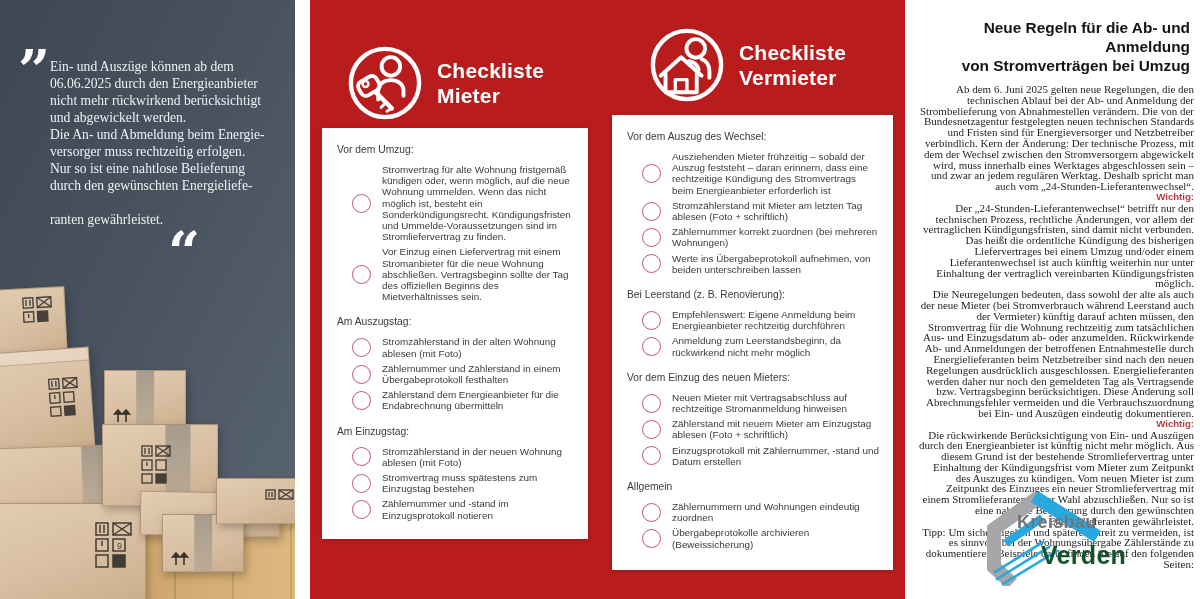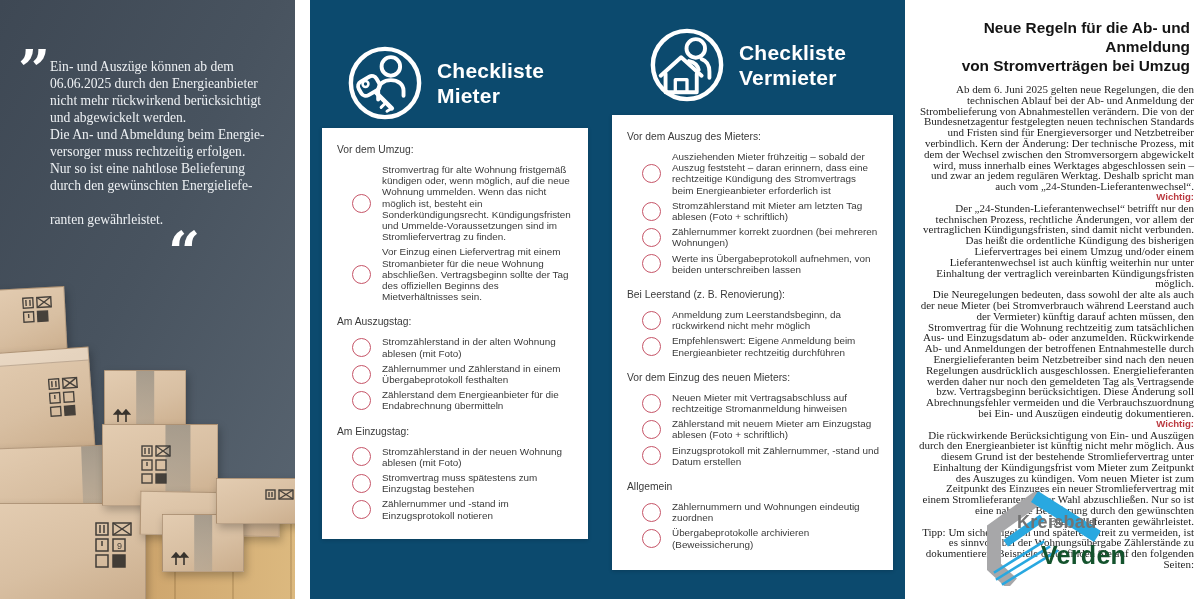--- a/index.html
+++ b/index.html
@@ -18,21 +18,21 @@
   .q-open{position:absolute;left:-32px;top:-16px;font:700 56px/1 "DejaVu Serif",serif;color:#fff;}
   .q-close{position:absolute;left:118px;bottom:-52px;font:700 56px/1 "DejaVu Serif",serif;color:#fff;}
   .q-text{margin:0;font-size:13.6px;line-height:17px;white-space:pre-line;font-weight:400;font-family:Liberation Serif, serif;}
   .box{position:absolute;background:linear-gradient(160deg,#e3ccb1 0%,#d8bfa2 55%,#cbae8d 100%);
     border:1px solid rgba(70,45,20,.25);box-shadow:2px 4px 8px rgba(0,0,0,.25);}
   .box .tape{position:absolute;top:0;left:50%;transform:translateX(-50%);width:22%;height:100%;
     background:linear-gradient(rgba(120,120,115,.55),rgba(150,150,145,.35));}
   .box .lid{position:absolute;top:0;left:0;width:100%;height:12%;background:rgba(255,255,255,.25);border-bottom:1px solid rgba(70,45,20,.25);}
   .marks{position:absolute;opacity:.8;}
   
-  .panel-gray{position:absolute;left:310px;top:0;width:595px;height:599px;background:#0c4a6e;}
+  .panel-gray{position:absolute;left:310px;top:0;width:595px;height:599px;background:#b91c1c;}
   .col{position:absolute;top:0;height:599px;}
   .col-mieter{left:12px;width:266px;}
   .col-vermieter{left:302px;width:281px;}
   .cl-header{position:absolute;display:flex;align-items:center;gap:13px;color:#fff;}
   .col-mieter .cl-header{left:24px;top:44px;}
   .col-vermieter .cl-header{left:36px;top:26px;}
   .cl-title{font-size:21px;line-height:25px;font-weight:700;white-space:pre-line;letter-spacing:.2px;}
   .cl-card{position:absolute;left:0;background:#fff;box-shadow:0 1px 4px rgba(0,0,0,.18);
     padding:14px 13px 14px 15px;box-sizing:border-box;}
   .col-mieter .cl-card{top:128px;width:266px;min-height:404px;}
@@ -254,45 +254,45 @@
             <path d="M42 36c5 1 9 4 10 9" stroke-width="4"></path>
             <path d="M13 51l21-19 21 19" stroke-width="4"></path>
             <path d="M18 49v19h32V49" stroke-width="4"></path>
             <rect x="28" y="55" width="12" height="13" stroke-width="3.4"></rect>
           </g>
         </svg>
         <div class="cl-title">Checkliste
 Vermieter</div>
       </div>
       <div class="cl-card" id="card-vermieter">
-          <div class="cl-heading">Vor dem Auszug des Mieters:</div>
+          <div class="cl-heading">Vor dem Auszug des Wechsel:</div>
           <div class="cl-item">
             <span class="cl-circle"></span>
             <span class="cl-text">Ausziehenden Mieter frühzeitig – sobald der Auszug feststeht – daran erinnern, dass eine rechtzeitige Kündigung des Stromvertrags beim Energieanbieter erforderlich ist</span>
           </div>
           <div class="cl-item">
             <span class="cl-circle"></span>
             <span class="cl-text">Stromzählerstand mit Mieter am letzten Tag ablesen (Foto + schriftlich)</span>
           </div>
           <div class="cl-item">
             <span class="cl-circle"></span>
             <span class="cl-text">Zählernummer korrekt zuordnen (bei mehreren Wohnungen)</span>
           </div>
           <div class="cl-item">
             <span class="cl-circle"></span>
             <span class="cl-text">Werte ins Übergabeprotokoll aufnehmen, von beiden unterschreiben lassen</span>
           </div>
           <div class="cl-heading">Bei Leerstand (z. B. Renovierung):</div>
           <div class="cl-item">
             <span class="cl-circle"></span>
+            <span class="cl-text">Empfehlenswert: Eigene Anmeldung beim Energieanbieter rechtzeitig durchführen</span>
+          </div>
+          <div class="cl-item">
+            <span class="cl-circle"></span>
             <span class="cl-text">Anmeldung zum Leerstandsbeginn, da rückwirkend nicht mehr möglich</span>
-          </div>
-          <div class="cl-item">
-            <span class="cl-circle"></span>
-            <span class="cl-text">Empfehlenswert: Eigene Anmeldung beim Energieanbieter rechtzeitig durchführen</span>
           </div>
           <div class="cl-heading">Vor dem Einzug des neuen Mieters:</div>
           <div class="cl-item">
             <span class="cl-circle"></span>
             <span class="cl-text">Neuen Mieter mit Vertragsabschluss auf rechtzeitige Stromanmeldung hinweisen</span>
           </div>
           <div class="cl-item">
             <span class="cl-circle"></span>
             <span class="cl-text">Zählerstand mit neuem Mieter am Einzugstag ablesen (Foto + schriftlich)</span>
           </div>

